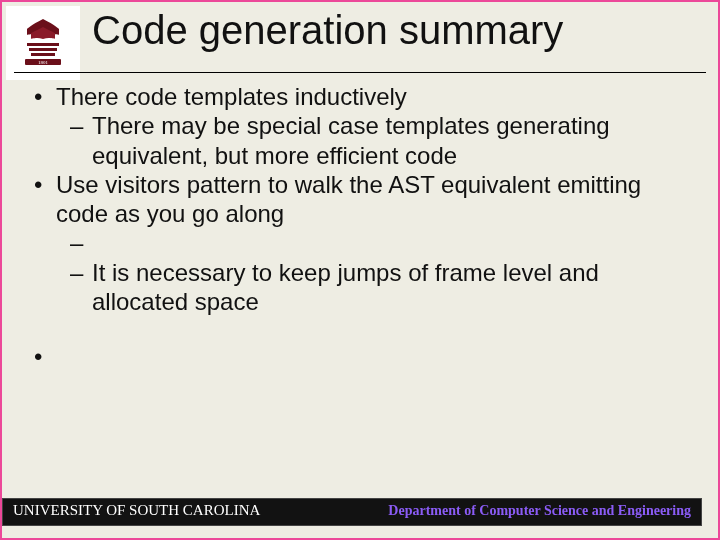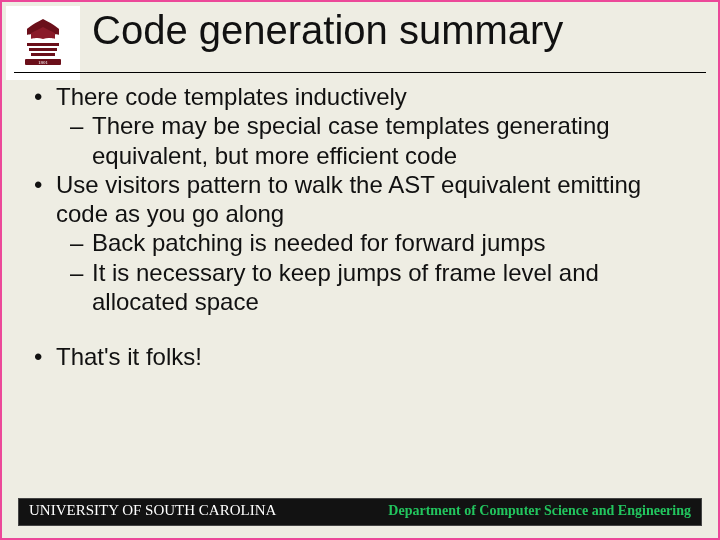--- a/index.html
+++ b/index.html
@@ -49,21 +49,21 @@
     line-height: 1.22;
   }
   .b1 { margin-bottom: 0; }
   .bullet { display: flex; }
   .bullet .mk { width: 22px; flex: 0 0 22px; }
   .sub { padding-left: 36px; display: flex; }
   .sub .mk { width: 22px; flex: 0 0 22px; }
   .gap { height: 26px; }
   .footer {
     position: absolute;
-    left: 16px;
+    left: 0;
     right: 16px;
     bottom: 12px;
     height: 32px;
   }
   .footer-main {
     position: absolute;
     left: 0; right: 0; bottom: 0;
     height: 28px;
     background: #121212;
     border: 1px solid #444;
@@ -80,21 +80,21 @@
     left: 10px;
     top: 3px;
     color: #fff;
     font-family: "Times New Roman", Times, serif;
     font-size: 15px;
   }
   .footer-right {
     position: absolute;
     right: 10px;
     top: 4px;
-    color: #22c55e;
+    color: #8b5cf6;
     font-family: "Times New Roman", Times, serif;
     font-size: 14px;
     font-weight: 700;
     text-align: center;
   }
   .ghost {
     position: absolute;
     bottom: 14px;
     left: 96px;
     font-size: 24px;
@@ -136,32 +136,30 @@
       <span class="mk">–</span>
       <span>There may be special case templates generating equivalent, but more efficient code</span>
     </div>
 
     <div class="bullet">
       <span class="mk">•</span>
       <span>Use visitors pattern to walk the AST equivalent emitting code as you go along</span>
     </div>
     <div class="sub">
       <span class="mk">–</span>
-      <span>Back patching is needed for forward jumps</span>
     </div>
     <div class="sub">
       <span class="mk">–</span>
       <span>It is necessary to keep jumps of frame level and allocated space</span>
     </div>
 
     <div class="gap"></div>
 
     <div class="bullet">
       <span class="mk">•</span>
-      <span>That's it folks!</span>
     </div>
 
   </div>
 
   <div class="ghost">for MiniTriangle on TAM</div>
 
   <div class="footer">
     <div class="footer-shadow"></div>
     <div class="footer-main">
       <span class="footer-left">UNIVERSITY OF SOUTH CAROLINA</span>

